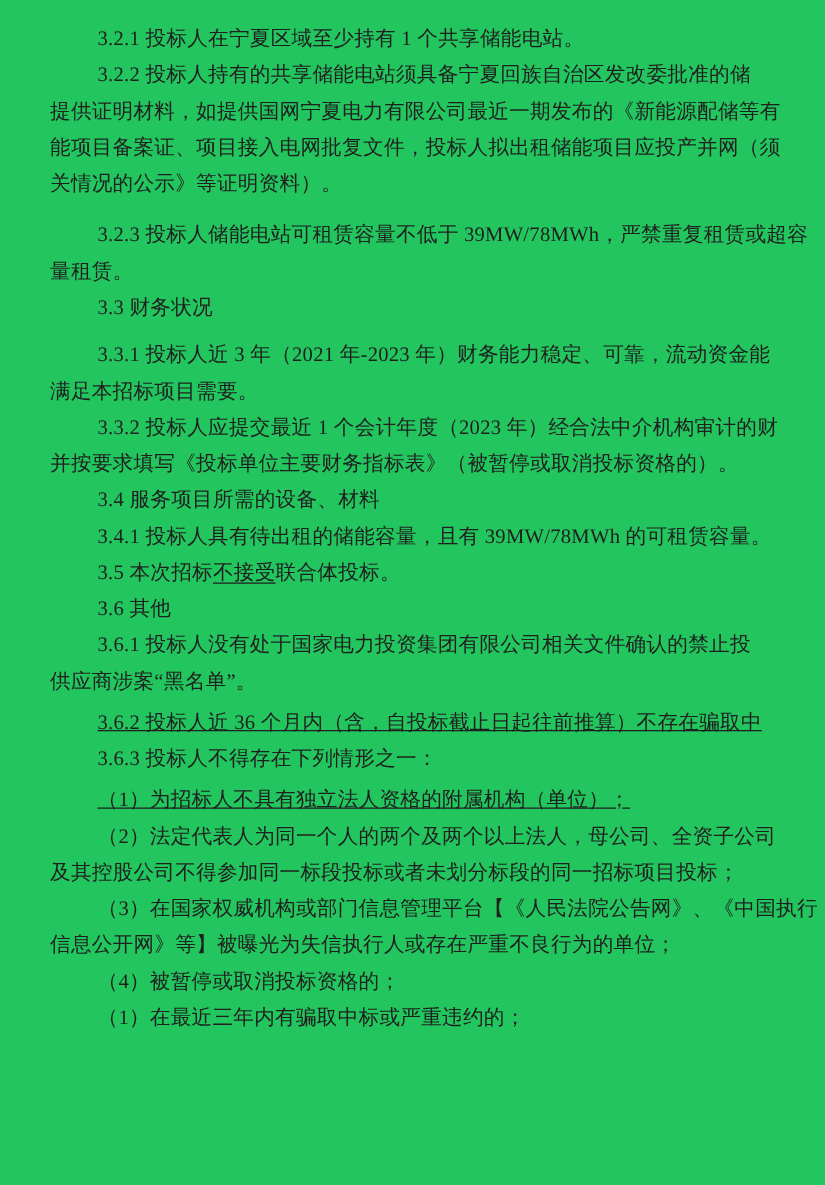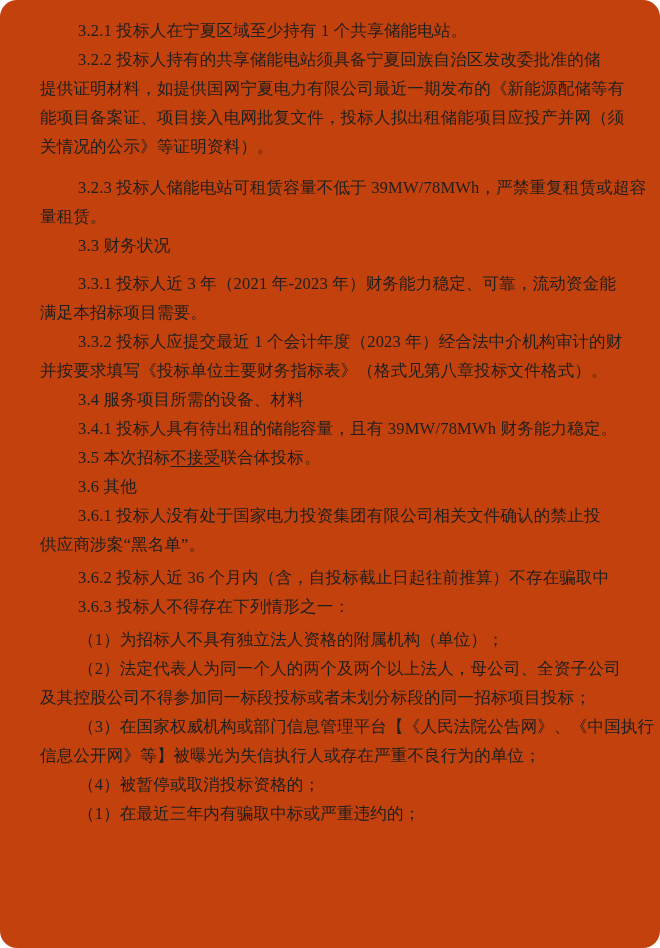--- a/index.html
+++ b/index.html
@@ -9,43 +9,42 @@
   }
   body {
     width: 660px;
     height: 948px;
     overflow: hidden;
     position: relative;
   }
   .page {
     width: 660px;
     height: 948px;
-    background: #c2410c;
+    background: #22c55e;
     box-sizing: border-box;
-    border-radius: 17px;
   }
   .doc {
     padding: 16px 38px 0 40px;
     font-family: "Liberation Serif", "DejaVu Serif", serif;
     font-size: 16.5px;
     color: #1f1f1f;
     letter-spacing: 0.2px;
   }
   .line {
     line-height: 29px;
     height: 29px;
     white-space: pre;
     text-align: left;
   }
   .line.indent {
     padding-left: 38px;
   }
   .gap-lg { margin-top: 12px; text-align: right; }
   .gap-md { margin-top: 9px; }
-  .gap-sm { margin-top: 4px; }
+  .gap-sm { margin-top: 4px; text-decoration: underline; }
   .u {
     text-decoration: underline;
     text-underline-offset: 3px;
     text-align: right;
   }
 </style>
 </head>
 <body>
 
 <div class="page">
@@ -54,23 +53,23 @@
       <div class="line indent"><span class="">3.2.2 投标人持有的共享储能电站须具备宁夏回族自治区发改委批准的储</span></div>
       <div class="line"><span class="">提供证明材料，如提供国网宁夏电力有限公司最近一期发布的《新能源配储等有</span></div>
       <div class="line"><span class="">能项目备案证、项目接入电网批复文件，投标人拟出租储能项目应投产并网（须</span></div>
       <div class="line"><span class="">关情况的公示》等证明资料）。</span></div>
       <div class="line indent gap-lg"><span class="">3.2.3 投标人储能电站可租赁容量不低于 39MW/78MWh，严禁重复租赁或超容</span></div>
       <div class="line"><span class="">量租赁。</span></div>
       <div class="line indent"><span class="">3.3 财务状况</span></div>
       <div class="line indent gap-md"><span class="">3.3.1 投标人近 3 年（2021 年-2023 年）财务能力稳定、可靠，流动资金能</span></div>
       <div class="line"><span class="">满足本招标项目需要。</span></div>
       <div class="line indent"><span class="">3.3.2 投标人应提交最近 1 个会计年度（2023 年）经合法中介机构审计的财</span></div>
-      <div class="line"><span class="">并按要求填写《投标单位主要财务指标表》（格式见第八章投标文件格式）。</span></div>
+      <div class="line"><span class="">并按要求填写《投标单位主要财务指标表》（被暂停或取消投标资格的）。</span></div>
       <div class="line indent"><span class="">3.4 服务项目所需的设备、材料</span></div>
-      <div class="line indent"><span class="">3.4.1 投标人具有待出租的储能容量，且有 39MW/78MWh 财务能力稳定。</span></div>
+      <div class="line indent"><span class="">3.4.1 投标人具有待出租的储能容量，且有 39MW/78MWh 的可租赁容量。</span></div>
       <div class="line indent"><span class="">3.5 本次招标</span><span class="u">不接受</span><span class="">联合体投标。</span></div>
       <div class="line indent"><span class="">3.6 其他</span></div>
       <div class="line indent"><span class="">3.6.1 投标人没有处于国家电力投资集团有限公司相关文件确认的禁止投</span></div>
       <div class="line"><span class="">供应商涉案“黑名单”。</span></div>
       <div class="line indent gap-sm"><span class="">3.6.2 投标人近 36 个月内（含，自投标截止日起往前推算）不存在骗取中</span></div>
       <div class="line indent"><span class="">3.6.3 投标人不得存在下列情形之一：</span></div>
       <div class="line indent gap-sm"><span class="">（1）为招标人不具有独立法人资格的附属机构（单位）；</span></div>
       <div class="line indent"><span class="">（2）法定代表人为同一个人的两个及两个以上法人，母公司、全资子公司</span></div>
       <div class="line"><span class="">及其控股公司不得参加同一标段投标或者未划分标段的同一招标项目投标；</span></div>
       <div class="line indent"><span class="">（3）在国家权威机构或部门信息管理平台【《人民法院公告网》、《中国执行</span></div>

